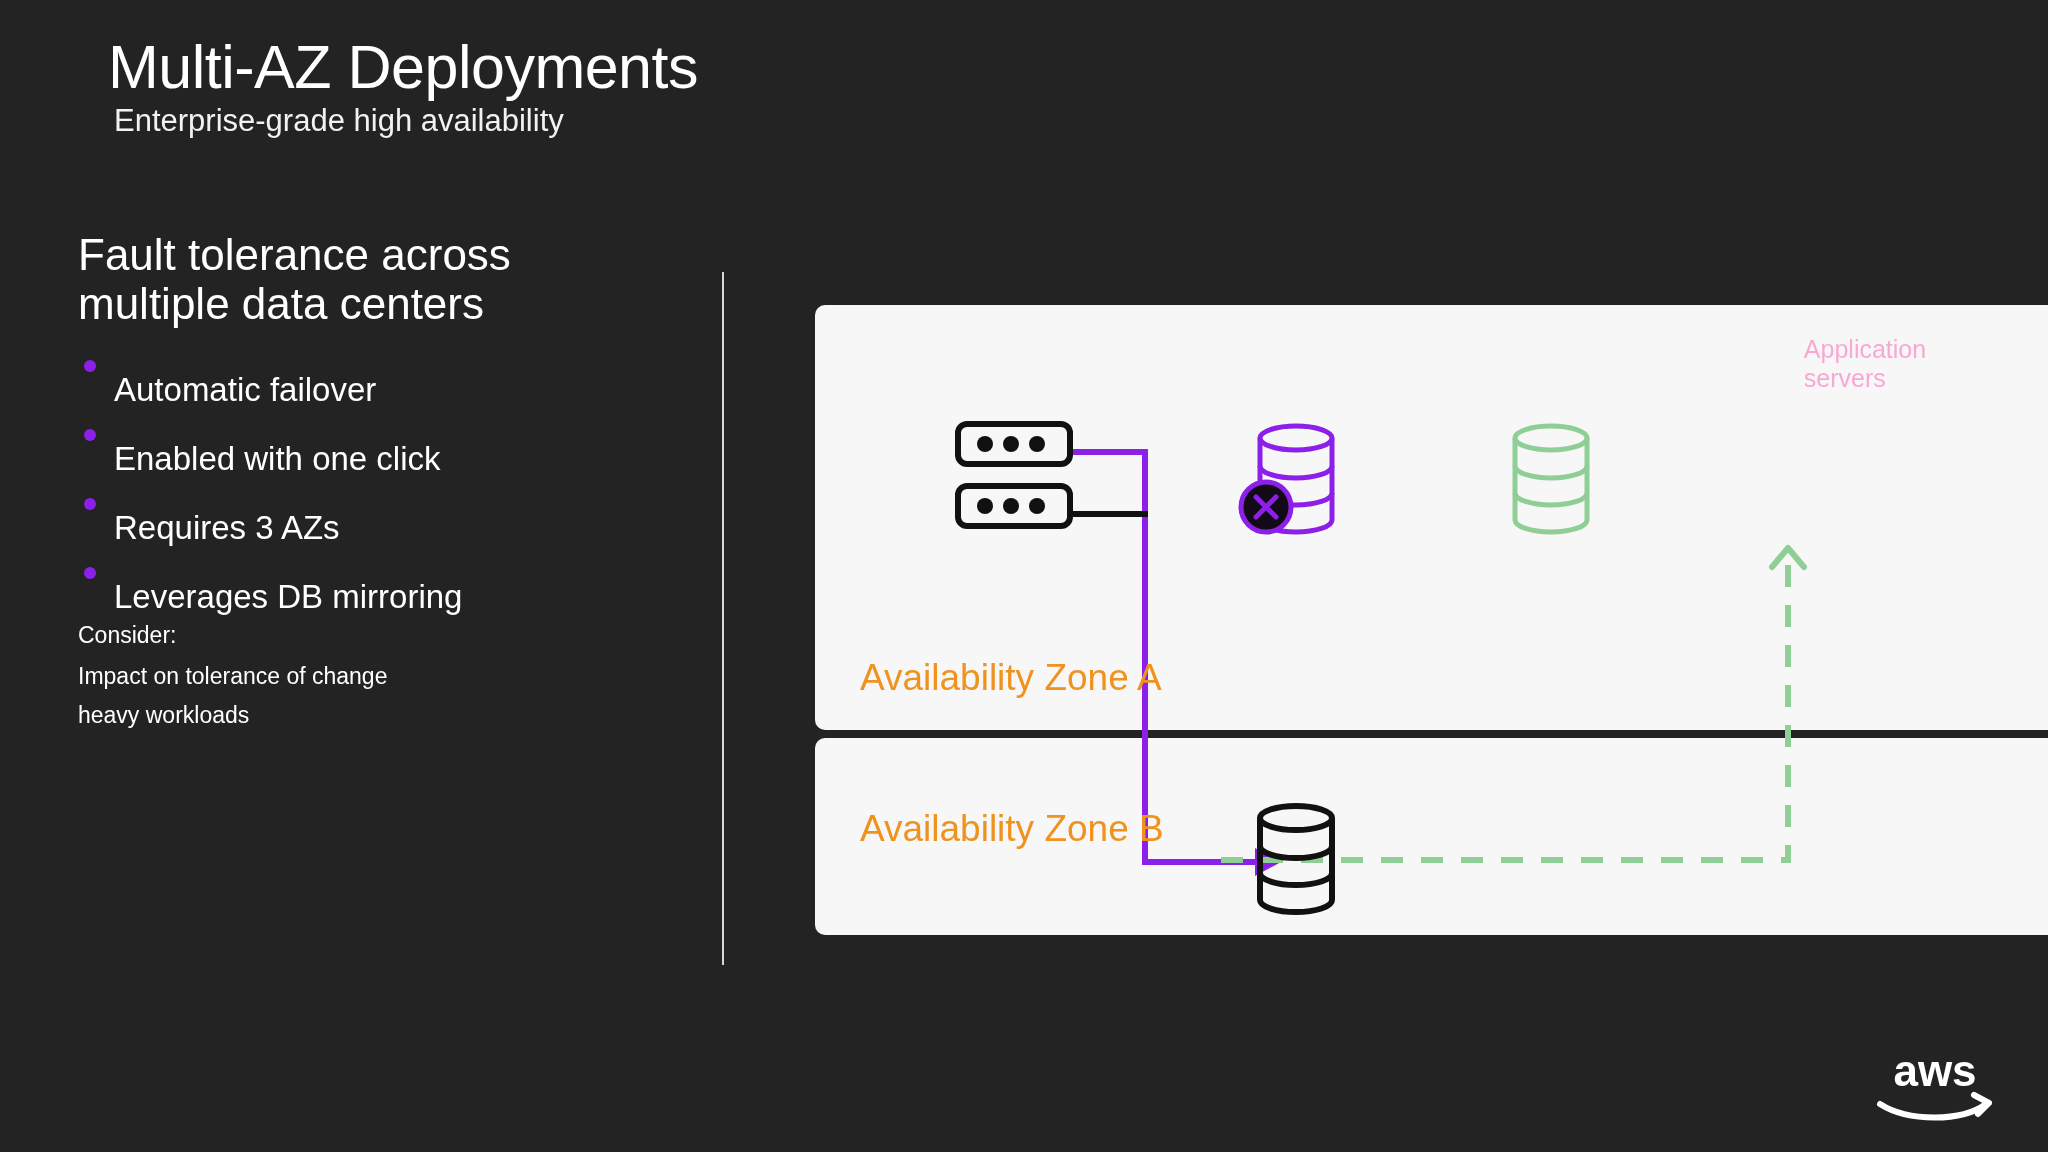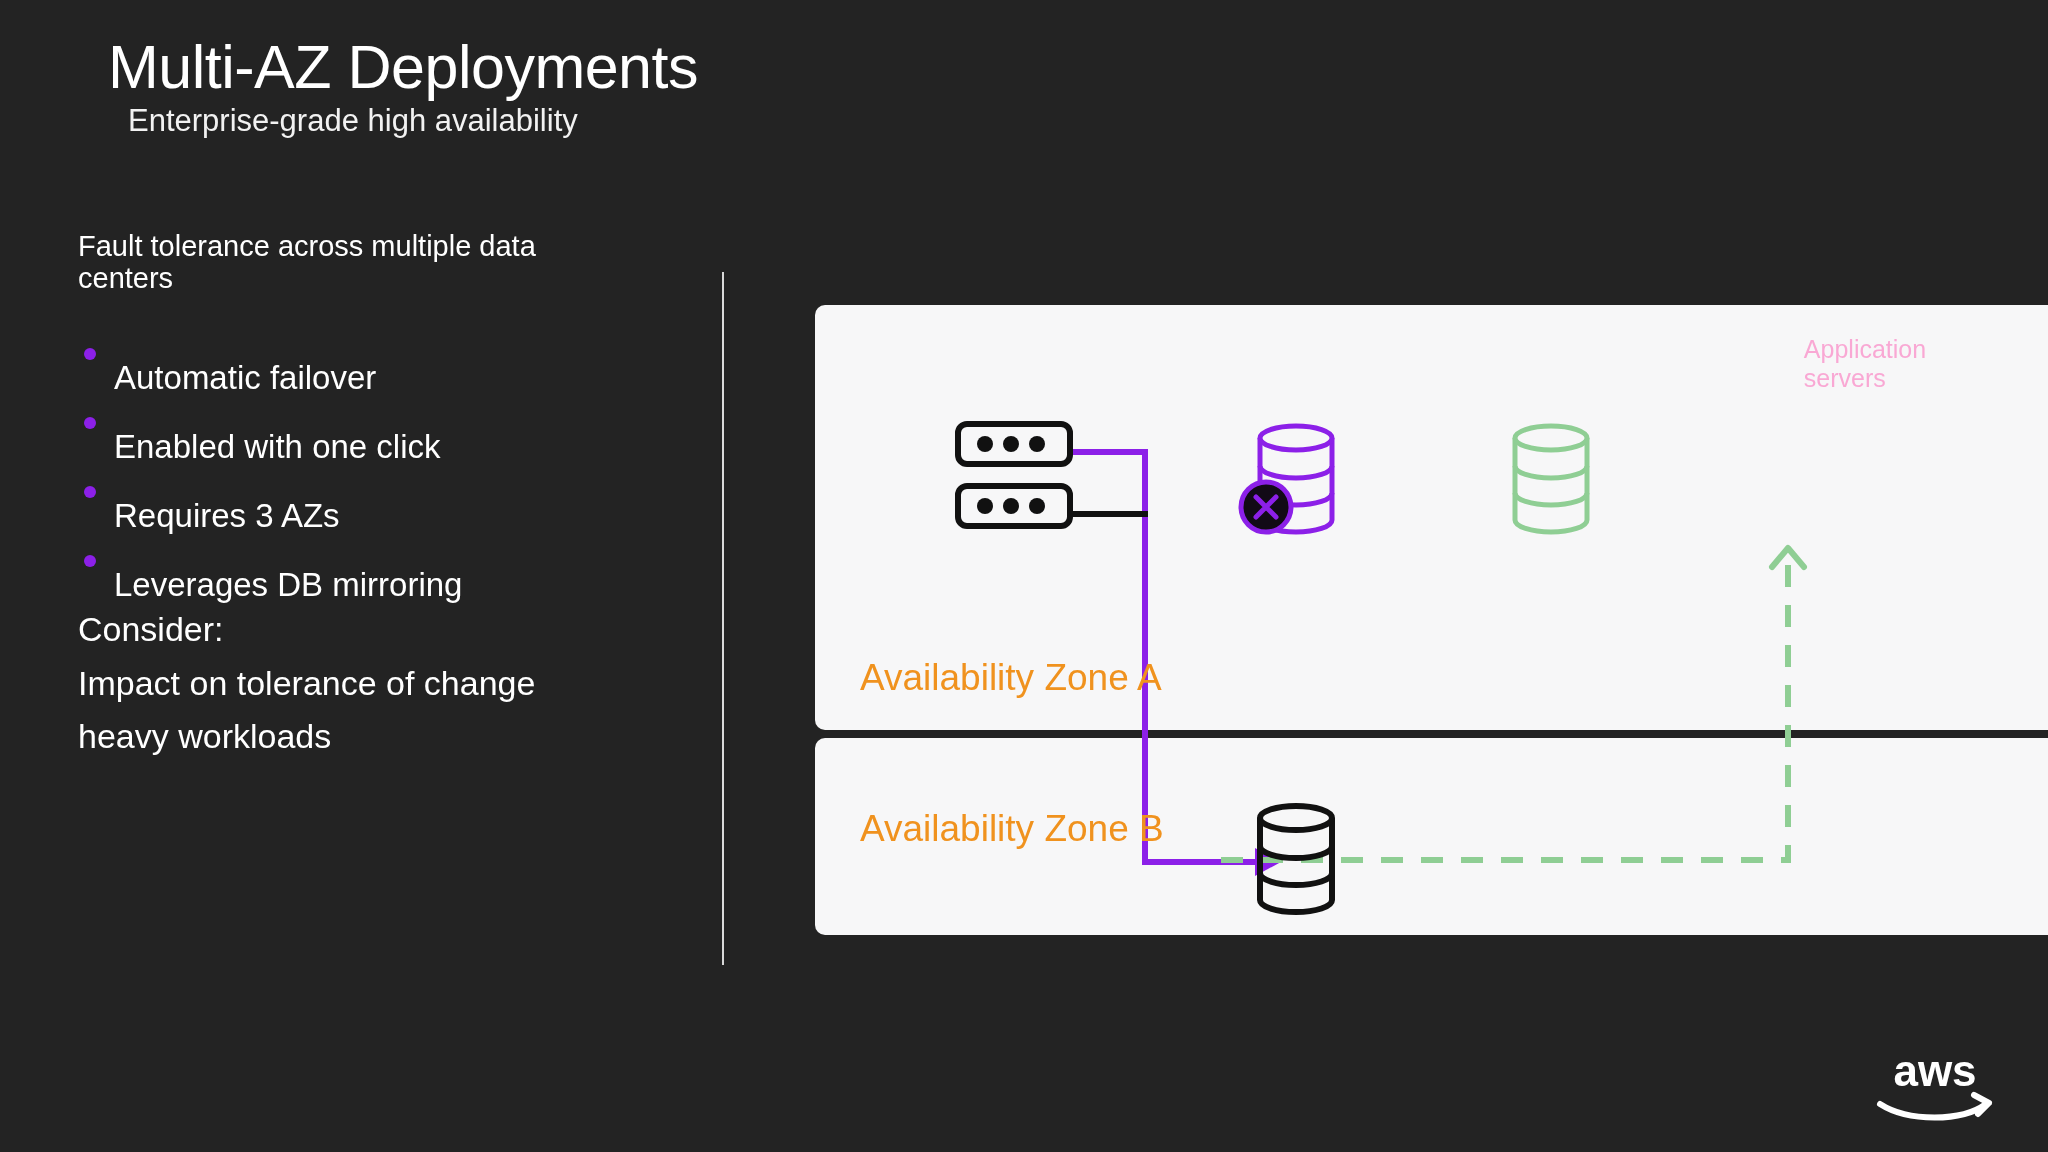--- a/index.html
+++ b/index.html
@@ -19,33 +19,33 @@
     color:#ffffff;
     letter-spacing:-0.5px;
     line-height:1.04;
     white-space:nowrap;
   }
   #slide-subtitle {
     font-size:31px;
     font-weight:400;
     color:#f2f2f2;
     margin-top:4px;
-    margin-left:20px;
+    margin-left:6px;
     white-space:nowrap;
   }
 
   
   #left-col { position:absolute; left:78px; top:230px; width:620px; }
   #lead-statement {
-    font-size:29px;
+    font-size:44px;
     font-weight:400;
     color:#ffffff;
     line-height:1.12;
     width:520px;
-    margin-bottom:38px;
+    margin-bottom:16px;
   }
   .bullet-row {
     display:flex;
     align-items:flex-start;
     margin-bottom:31px;
     height:38px;
     flex-direction:column;
   }
   .bullet-dot {
     width:12px; height:12px;
@@ -57,21 +57,21 @@
   }
   .bullet-text {
     font-size:33px;
     color:#ffffff;
     margin-left:36px;
     line-height:1.1;
     white-space:nowrap;
   }
   #consider-block { margin-top:6px; }
   .consider-line {
-    font-size:34px;
+    font-size:23px;
     color:#ffffff;
     line-height:1.22;
     margin-bottom:11px;
   }
   .consider-line.para { margin-bottom:13px; }
 
   
   #vertical-divider {
     position:absolute;
     left:722px; top:272px;

